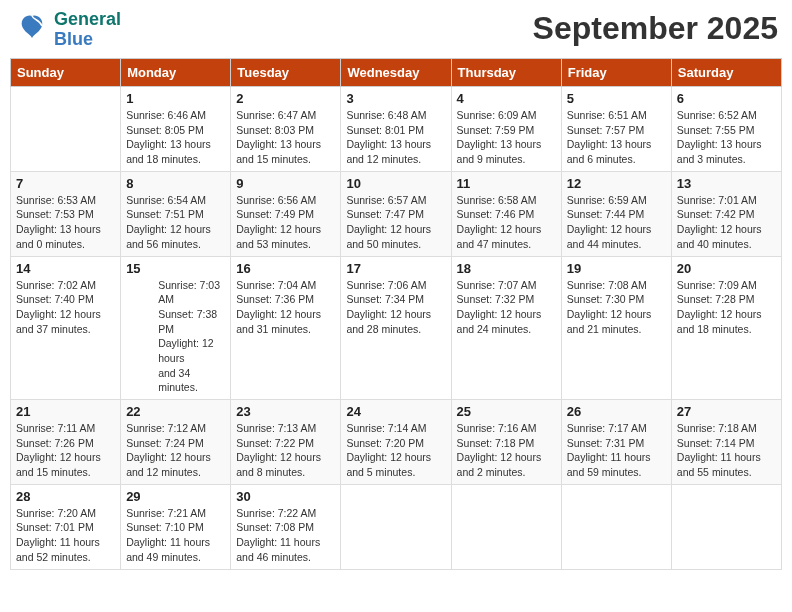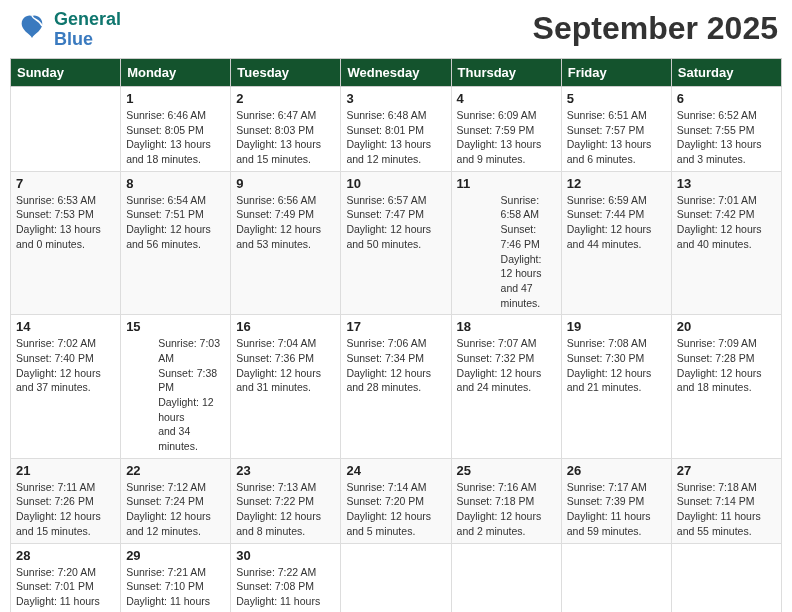--- a/index.html
+++ b/index.html
@@ -45,21 +45,21 @@
     .location-title {
       font-size: 16px;
       color: #555;
     }
     table {
       width: 100%;
       border-collapse: collapse;
       font-size: 11px;
     }
     thead tr th {
-      background-color: #14532d;
+      background-color: #c2410c;
       color: #fff;
       text-align: left;
       padding: 6px 6px;
       font-size: 13px;
       font-weight: bold;
       border: 1px solid #ccc;
     }
     tbody tr td {
       border: 1px solid #ddd;
       vertical-align: top;
@@ -194,21 +194,21 @@
         </td>
         <td>
           <span class="day-number">10</span>
           <div class="day-info" style="white-space: pre-line;">Sunrise: 6:57 AM
 Sunset: 7:47 PM
 Daylight: 12 hours
 and 50 minutes.</div>
         </td>
         <td>
           <span class="day-number">11</span>
-          <div class="day-info" style="white-space: pre-line; margin-left: 44px;">Sunrise: 6:58 AM
+          <div class="day-info" style="white-space: pre-line;">Sunrise: 6:58 AM
 Sunset: 7:46 PM
 Daylight: 12 hours
 and 47 minutes.</div>
         </td>
         <td>
           <span class="day-number">12</span>
           <div class="day-info" style="white-space: pre-line;">Sunrise: 6:59 AM
 Sunset: 7:44 PM
 Daylight: 12 hours
 and 44 minutes.</div>
@@ -304,21 +304,21 @@
         <td>
           <span class="day-number">25</span>
           <div class="day-info" style="white-space: pre-line;">Sunrise: 7:16 AM
 Sunset: 7:18 PM
 Daylight: 12 hours
 and 2 minutes.</div>
         </td>
         <td>
           <span class="day-number">26</span>
           <div class="day-info" style="white-space: pre-line;">Sunrise: 7:17 AM
-Sunset: 7:39 PM
+Sunset: 7:31 PM
 Daylight: 11 hours
 and 59 minutes.</div>
         </td>
         <td>
           <span class="day-number">27</span>
           <div class="day-info" style="white-space: pre-line;">Sunrise: 7:18 AM
 Sunset: 7:14 PM
 Daylight: 11 hours
 and 55 minutes.</div>
         </td>

